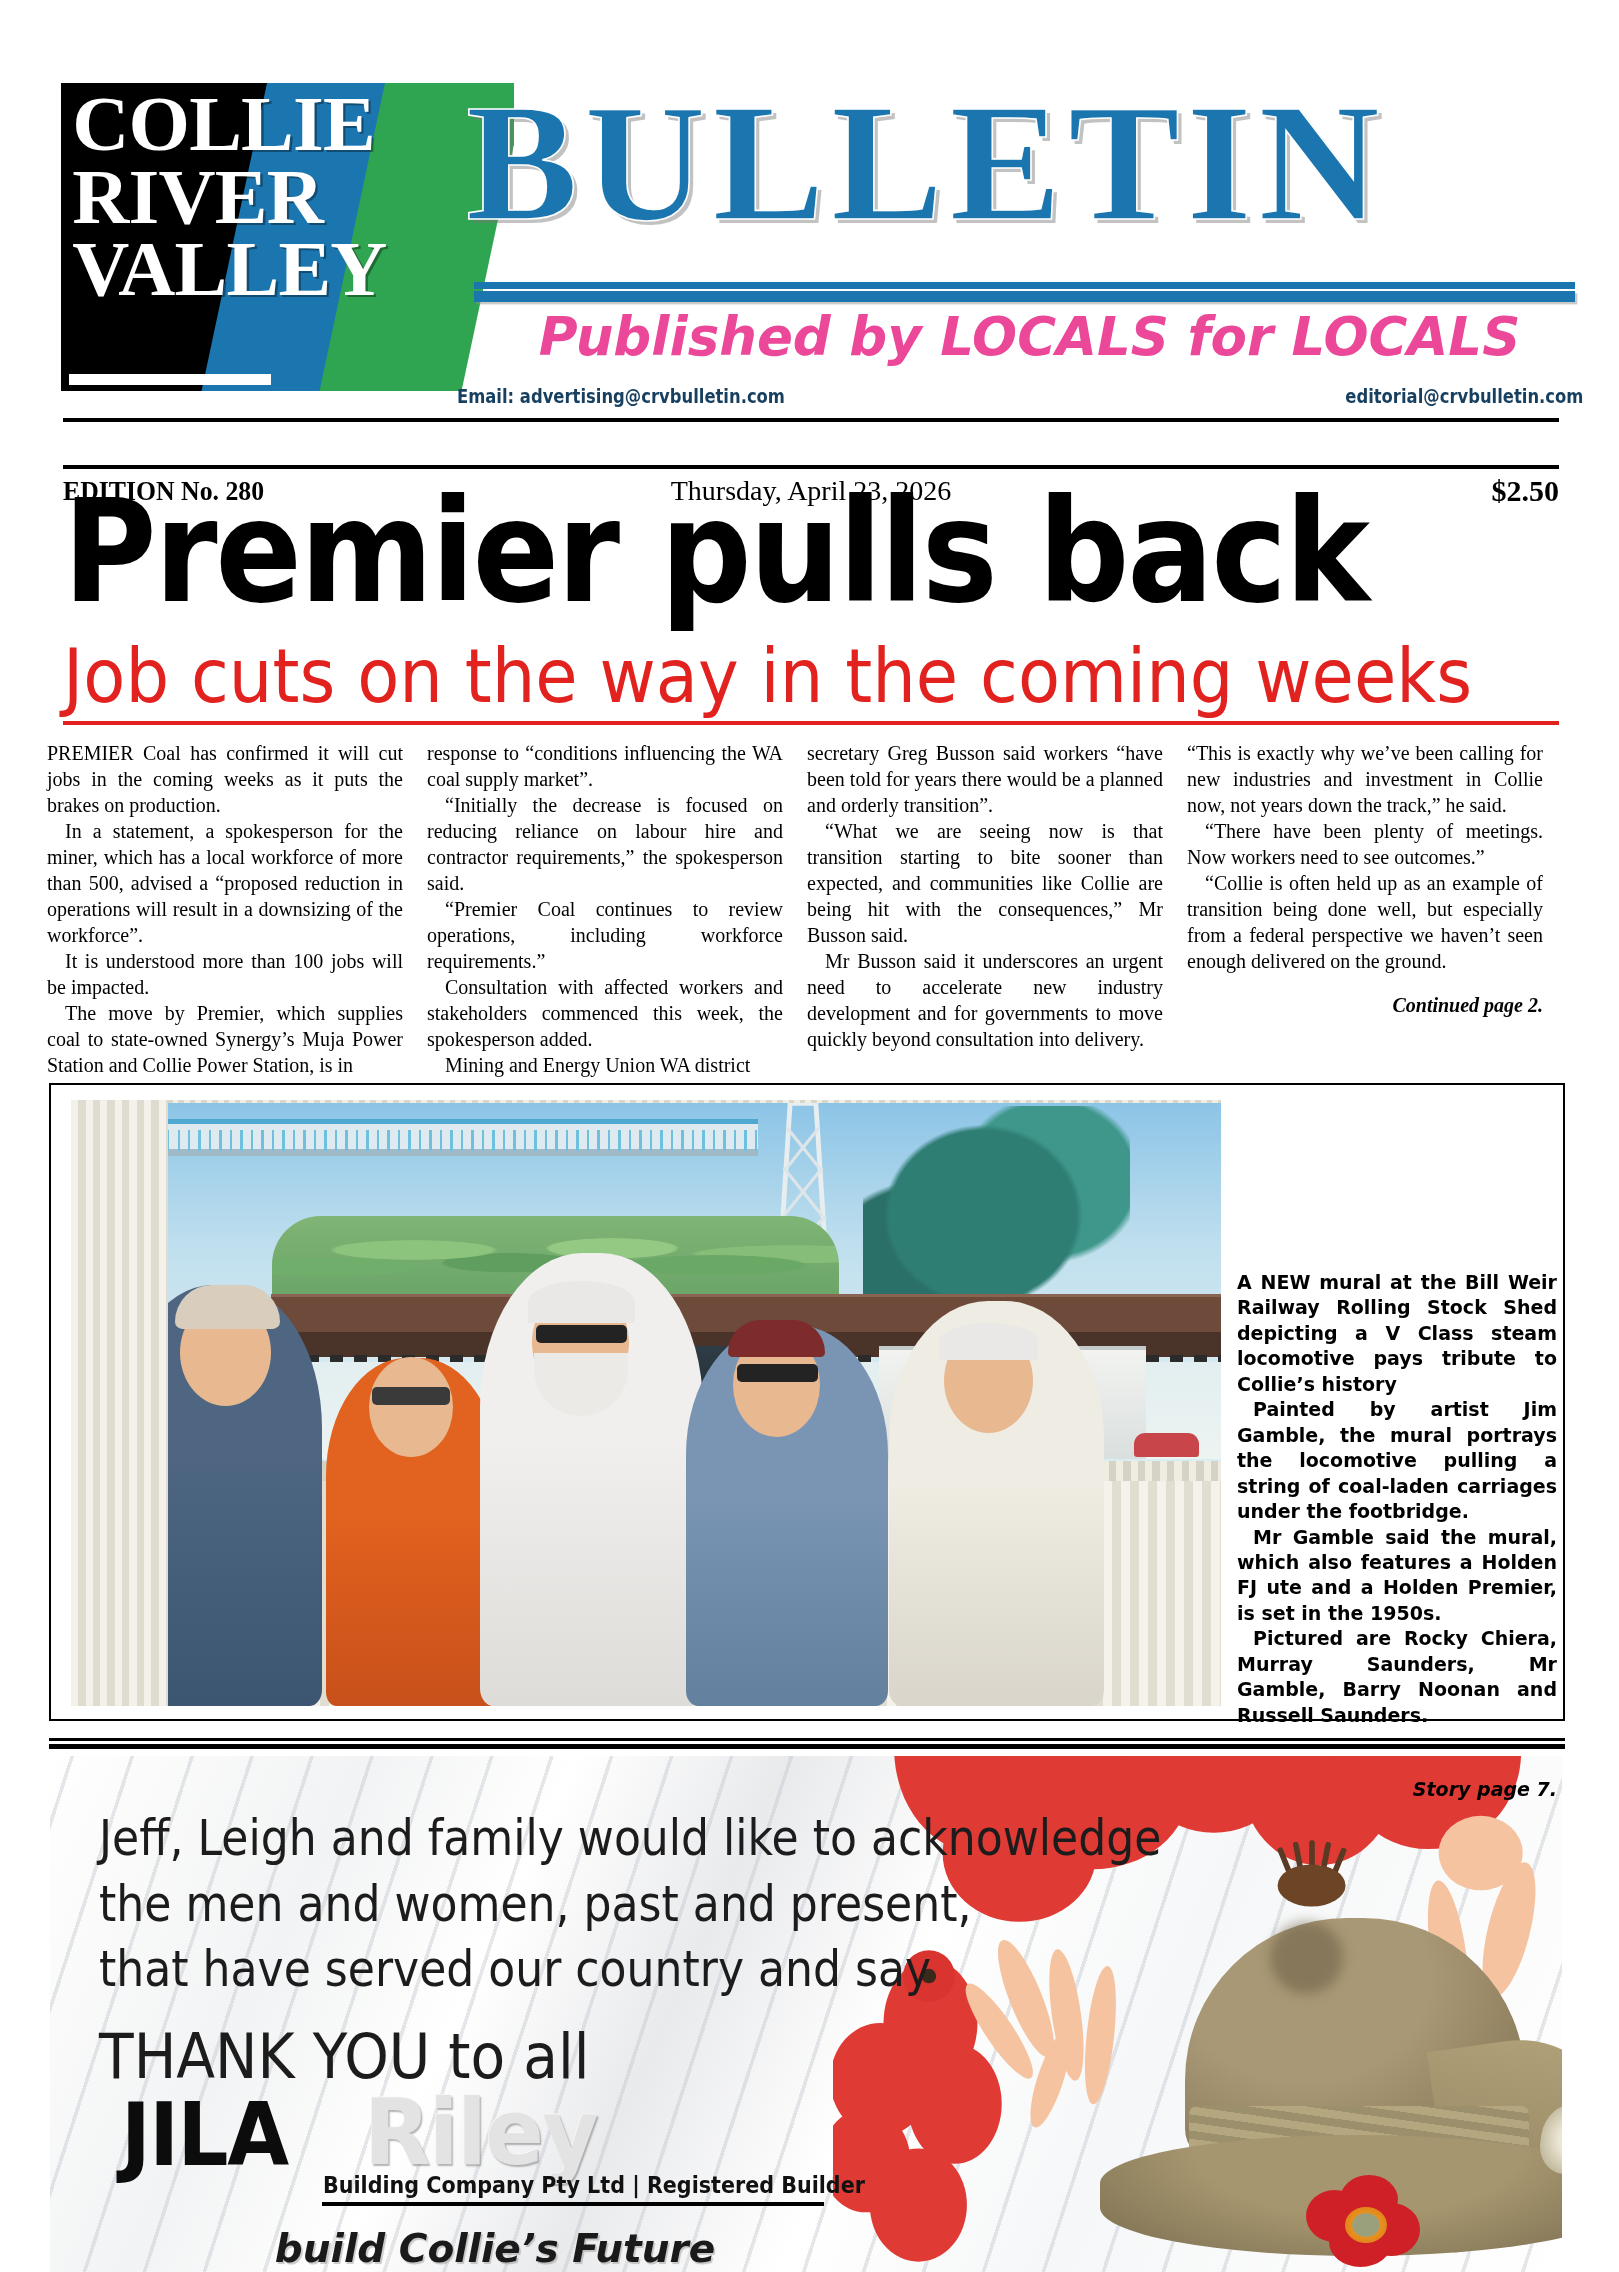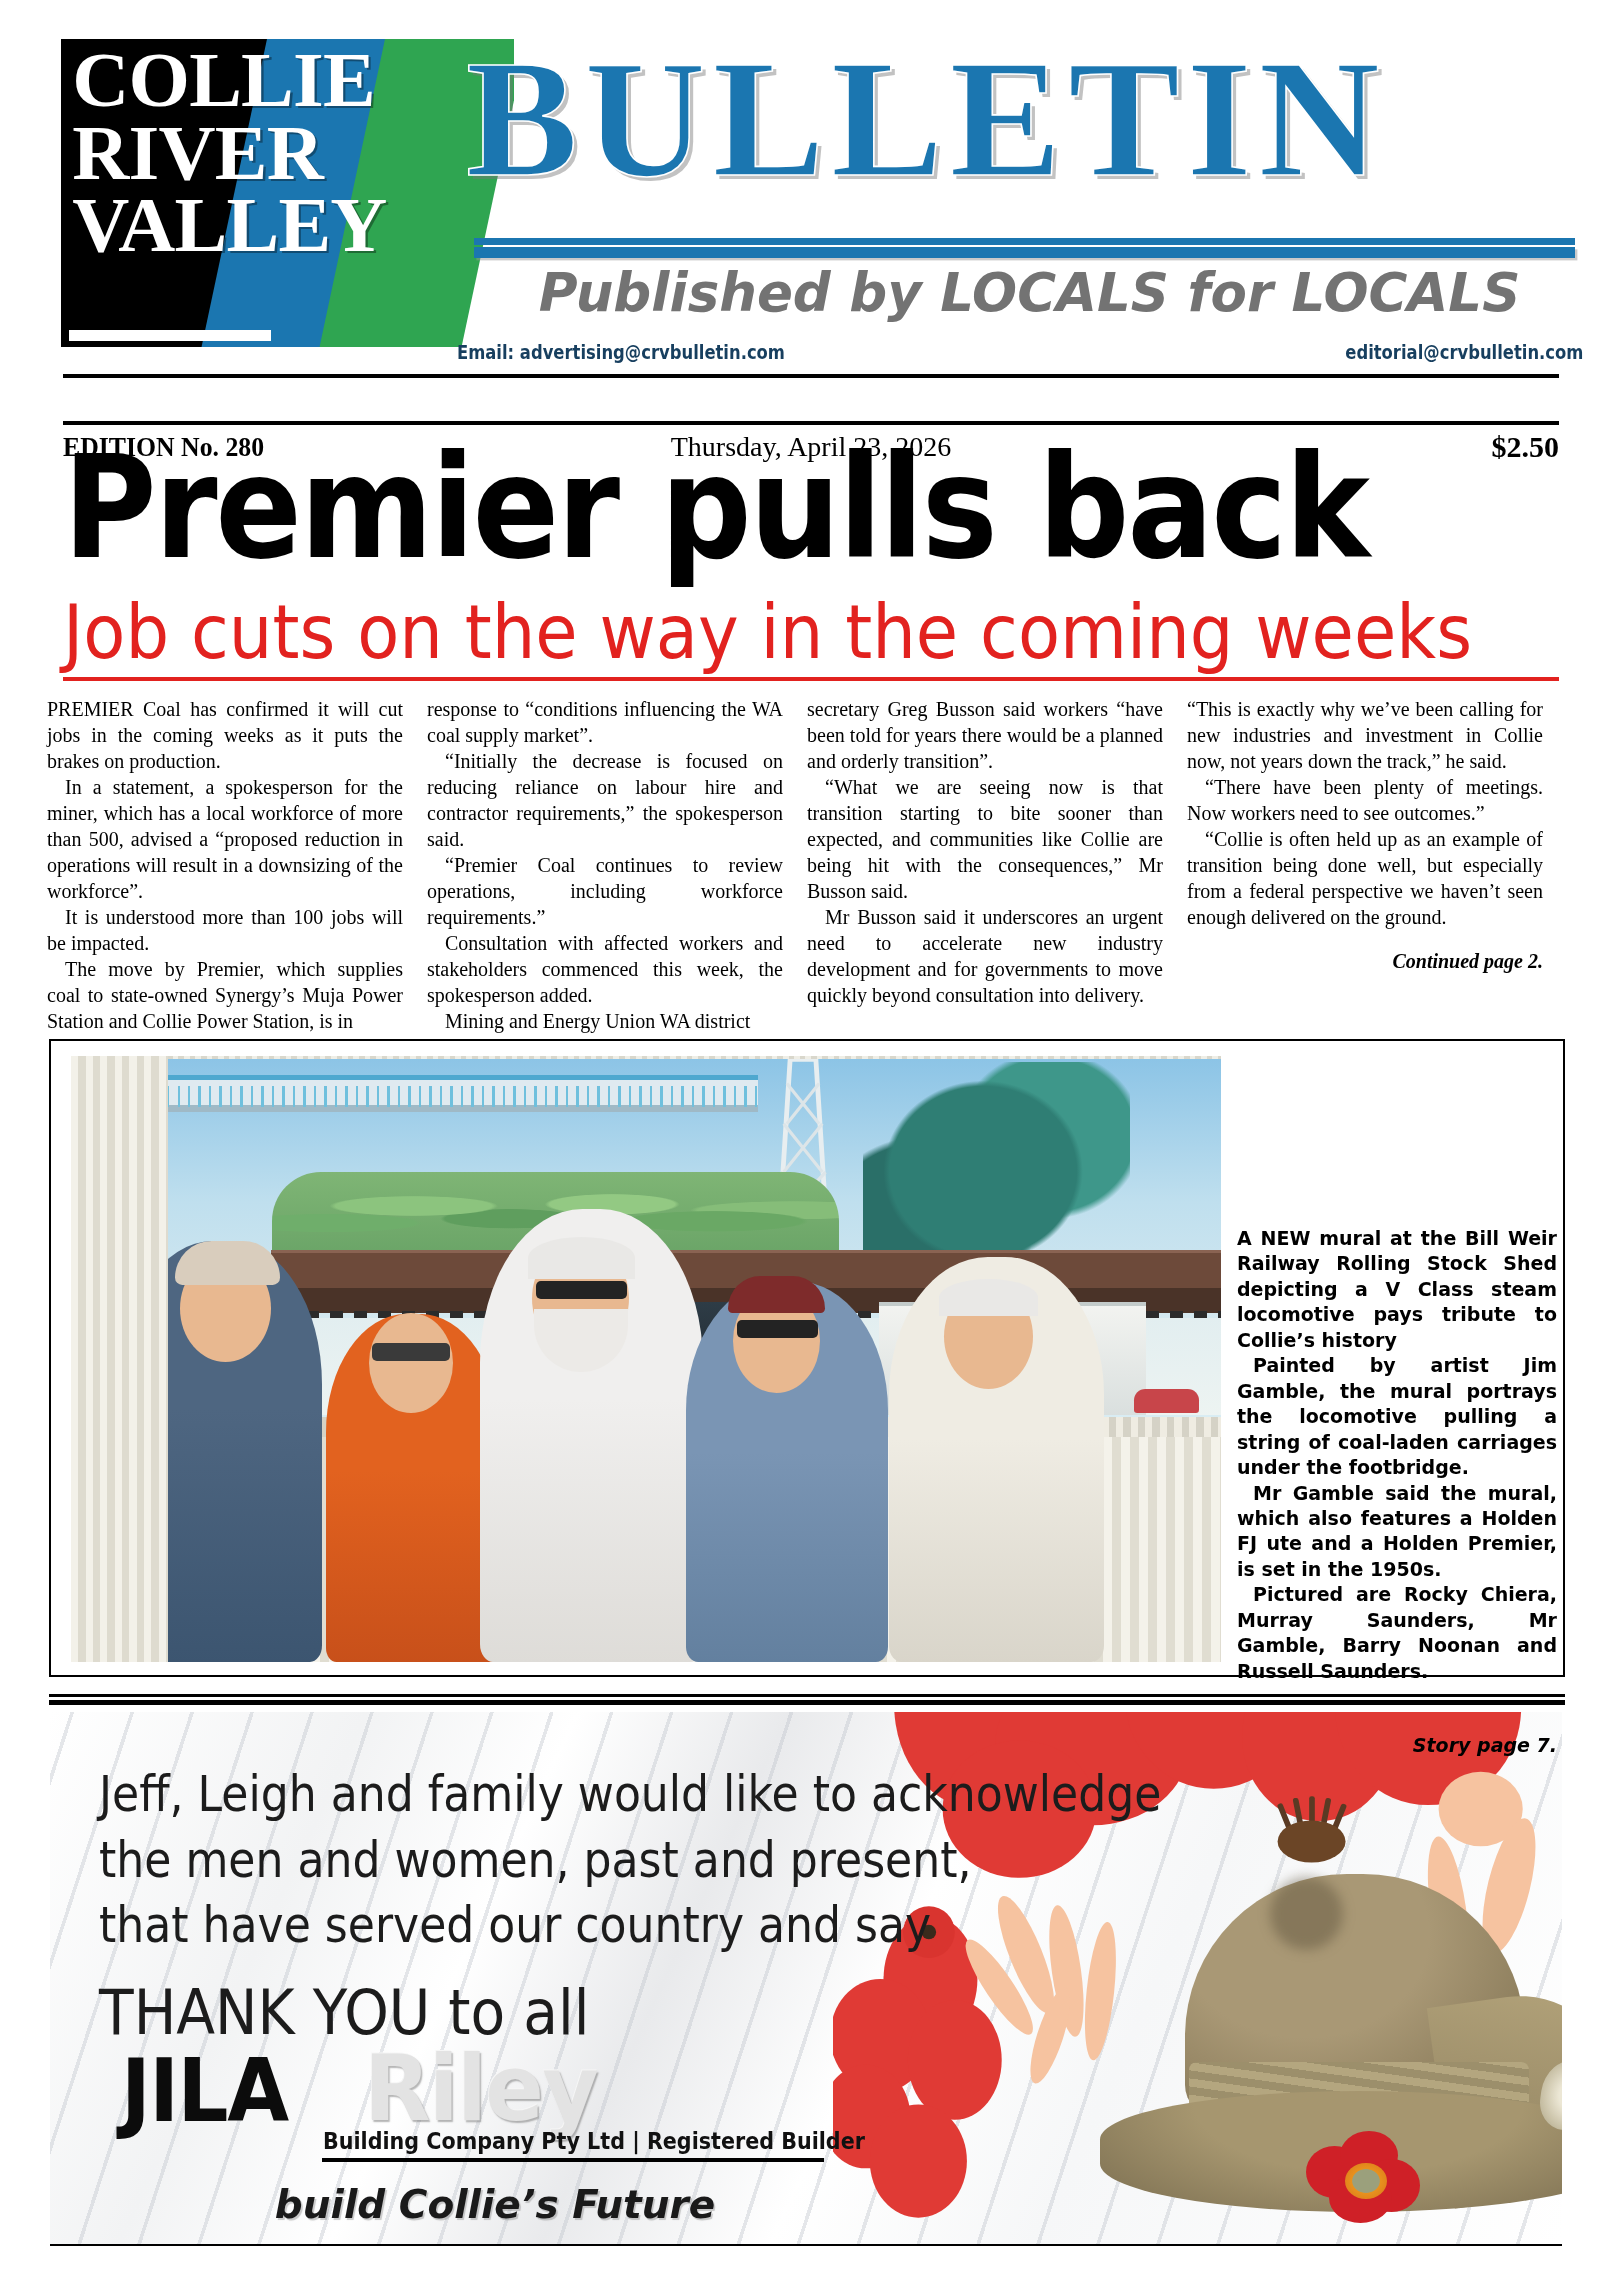--- a/index.html
+++ b/index.html
@@ -5,21 +5,21 @@
   * { box-sizing: border-box; margin: 0; padding: 0; }
   html, body {
     width: 1619px; height: 2273px;
     background: #ffffff;
     font-family: "Liberation Serif", serif;
     overflow: hidden;
   }
   .page { position: relative; width: 1619px; height: 2273px; background: #fff; }
 
   
-  .masthead { position: relative; width: 1619px; height: 368px; }
+  .masthead { position: relative; width: 1619px; height: 368px; margin-top: 44px; }
 
   .logo-block {
     position: absolute; left: 61px; top: 39px;
     width: 453px; height: 308px;
     overflow: hidden;
   }
   .stripe { position: absolute; top: 0; height: 100%; }
   .stripe-black {
     left: 0; width: 267px; background: #000000;
     transform: skewX(-12deg); transform-origin: top left;
@@ -68,21 +68,21 @@
   .bulletin-rule2 {
     position: absolute; left: 474px; top: 247px; width: 1101px; height: 10.5px;
     background: #1b76b0; box-shadow: 2.4px 2.4px 0 rgba(150,150,150,.5);
   }
   .tagline {
     position: absolute; left: 479px; top: 266px;
     width: 1101px; text-align: center;
     font-family: "DejaVu Sans", sans-serif;
     font-weight: bold; font-style: italic;
     font-size: 53px; line-height: 1;
-    color: #737373; white-space: nowrap;
+    color: #ec4899; white-space: nowrap;
   }
   .email-left {
     position: absolute; left: 457px; top: 340px;
     font-family: "DejaVu Sans", sans-serif; font-weight: bold;
     font-size: 20px; color: #173f5f;
     transform: scaleX(0.82); transform-origin: left center;
   }
   .email-right {
     position: absolute; right: 36px; top: 340px;
     font-family: "DejaVu Sans", sans-serif; font-weight: bold;

